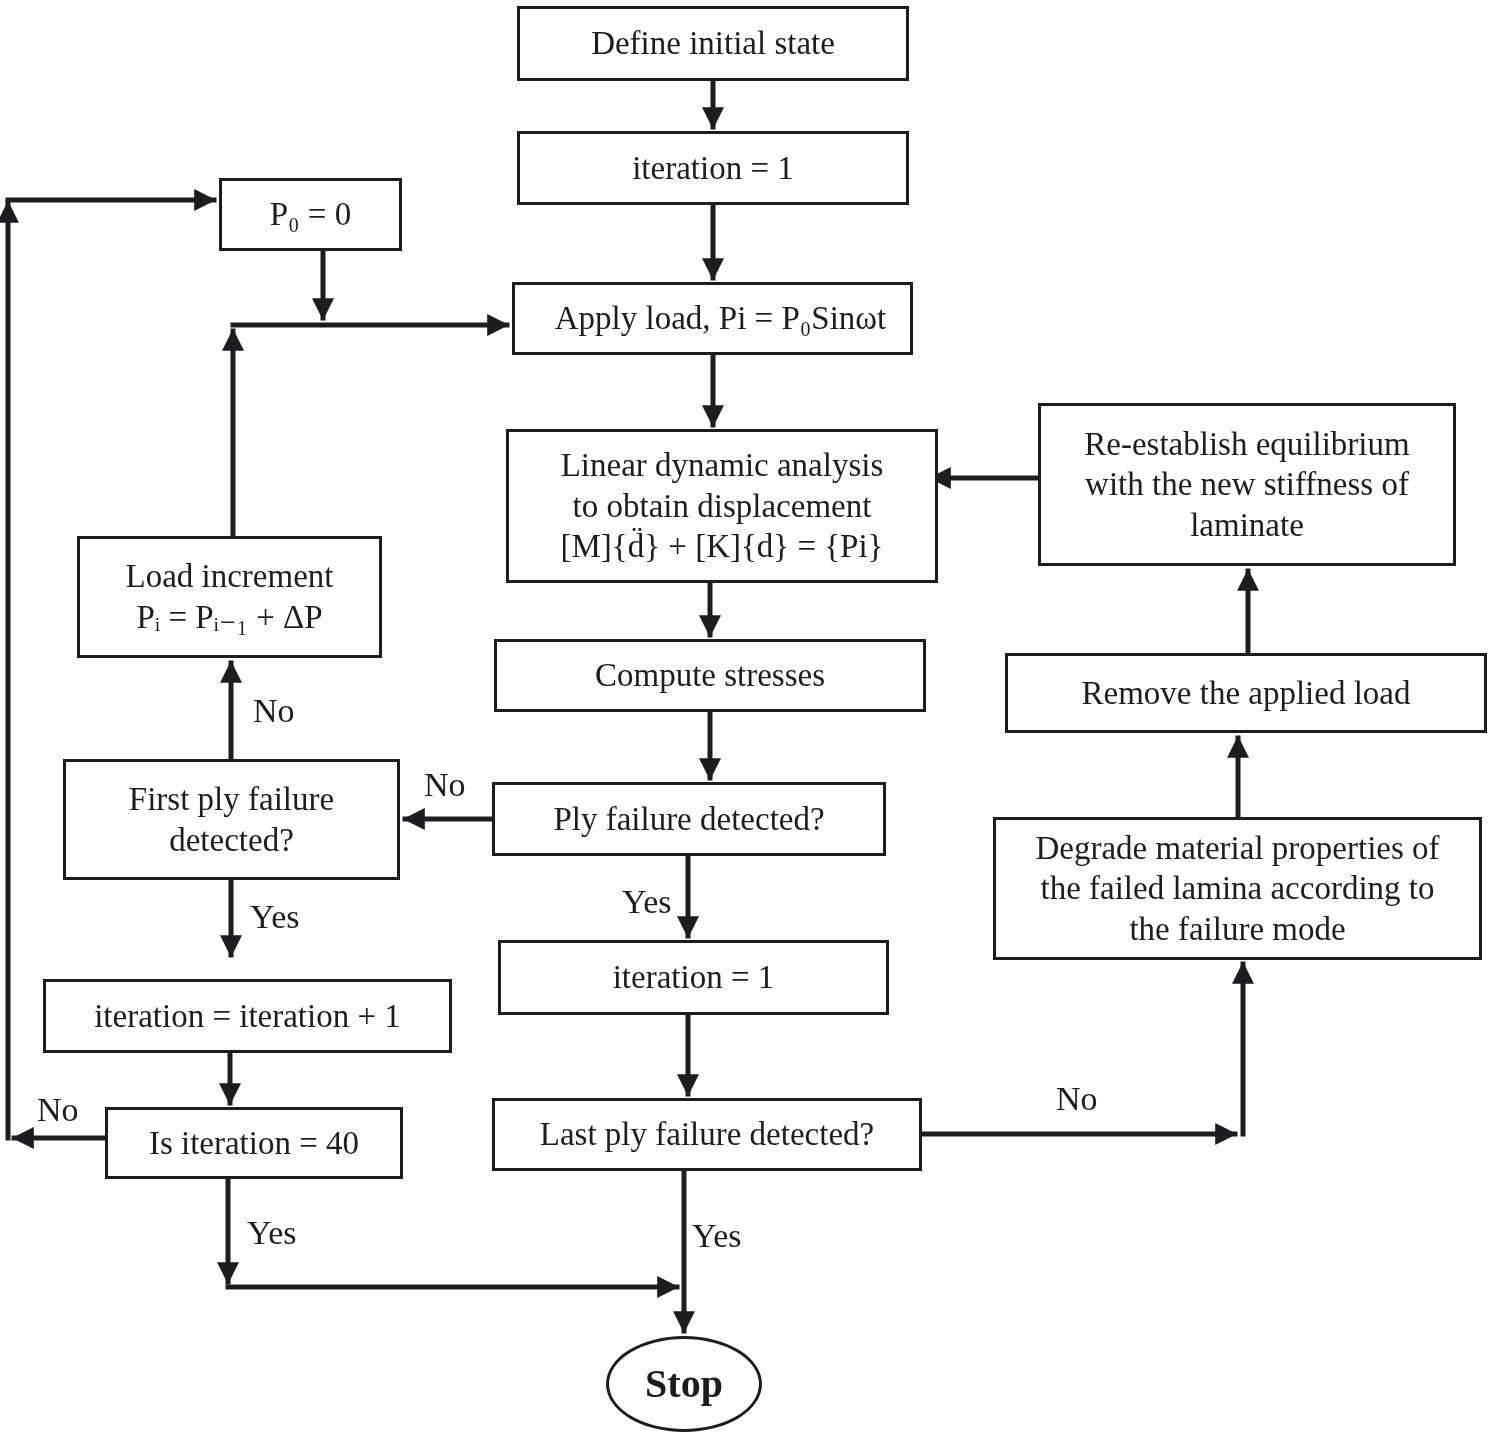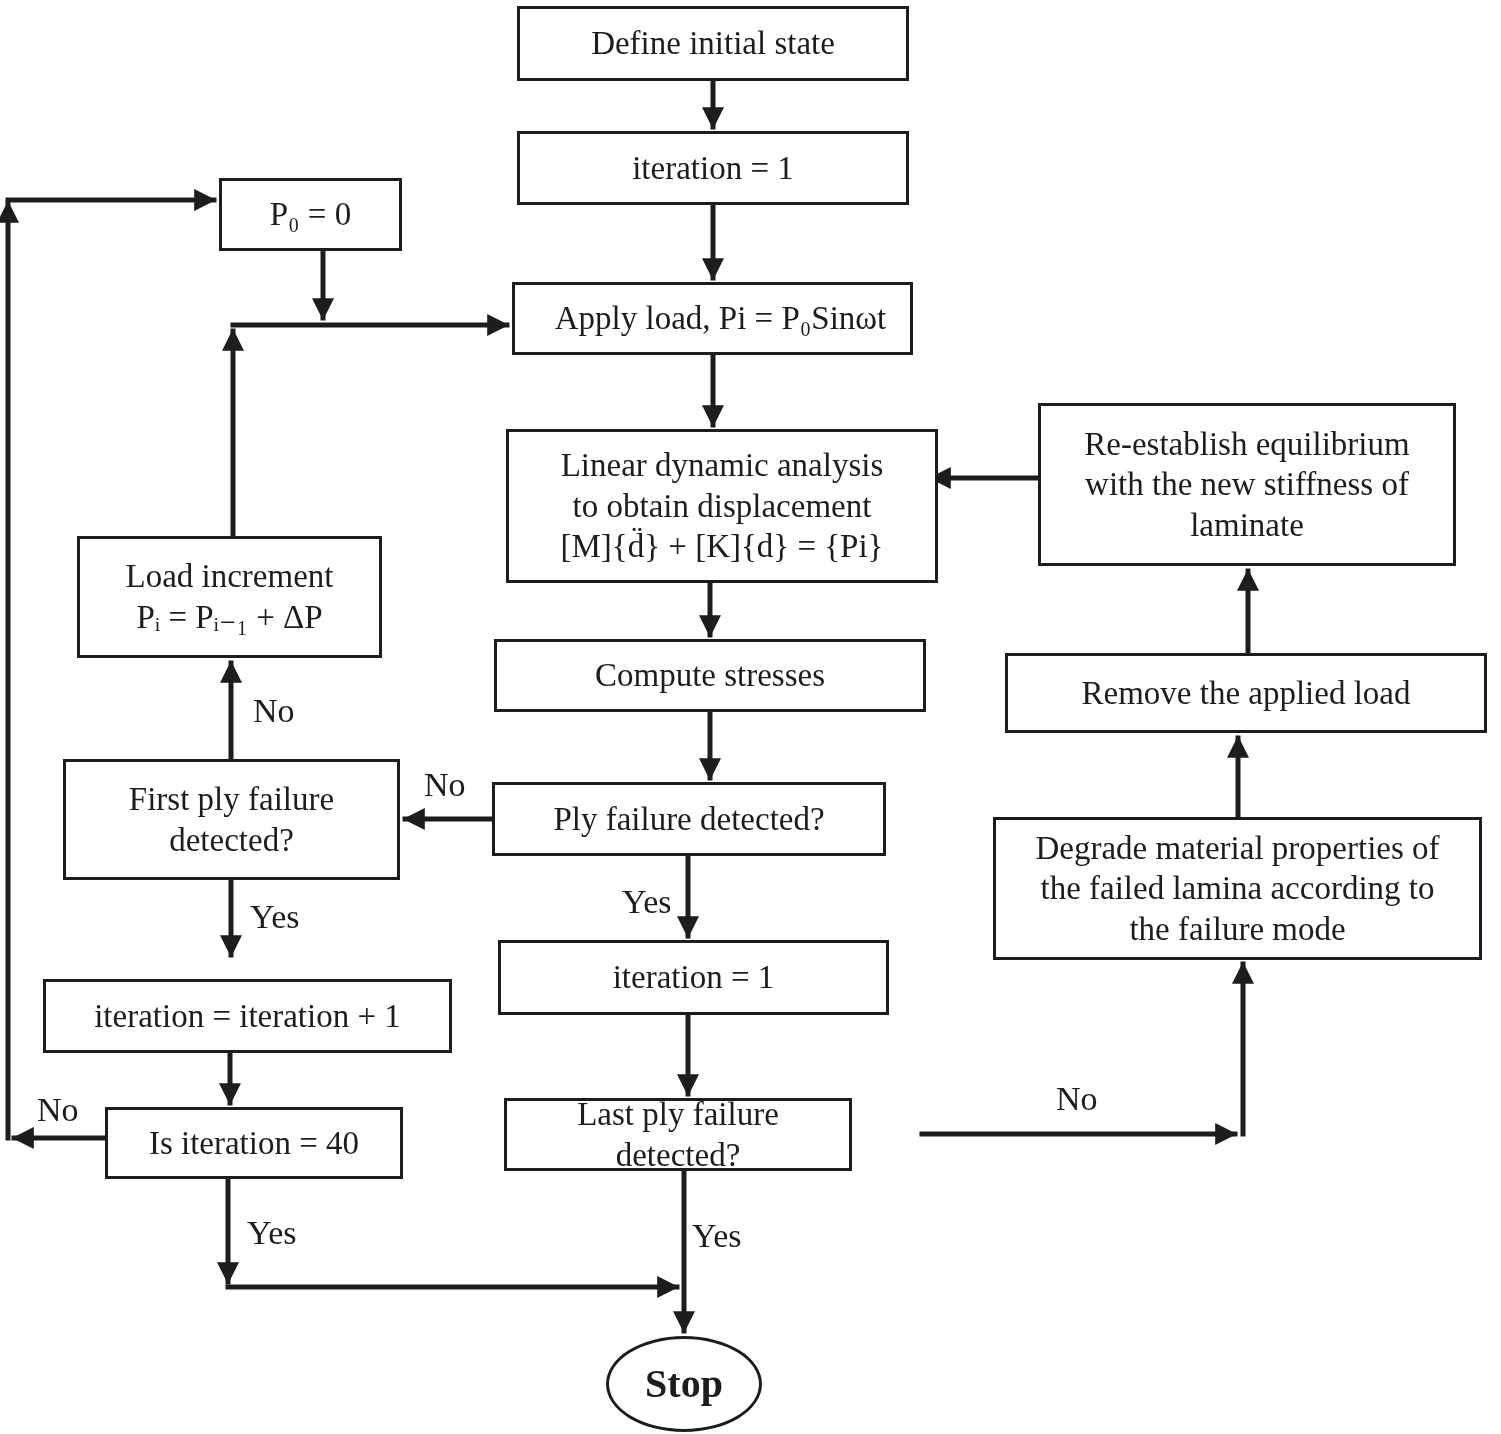--- a/index.html
+++ b/index.html
@@ -160,21 +160,21 @@
   </div>
 
   <div class="node" style="left:43px; top:959px; width:409px; height:74px;margin-top:20px;">
     <span class="node-label">iteration = iteration + 1</span>
   </div>
 
   <div class="node" style="left:105px; top:1107px; width:298px; height:72px;">
     <span class="node-label">Is iteration = 40</span>
   </div>
 
-  <div class="node" style="left:492px; top:1098px; width:348px; height:73px;margin-left:12px;">
+  <div class="node" style="left:492px; top:1098px; width:430px; height:73px;">
     <span class="node-label">Last ply failure detected?</span>
   </div>
 
   <div class="node terminator" style="left:606px; top:1336px; width:156px; height:96px;">
     <span class="node-label">Stop</span>
   </div>
 
   <span class="edge-label" style="left:253px; top:694px;">No</span>
   <span class="edge-label" style="left:424px; top:768px;">No</span>
   <span class="edge-label" style="left:250px; top:900px;">Yes</span>

